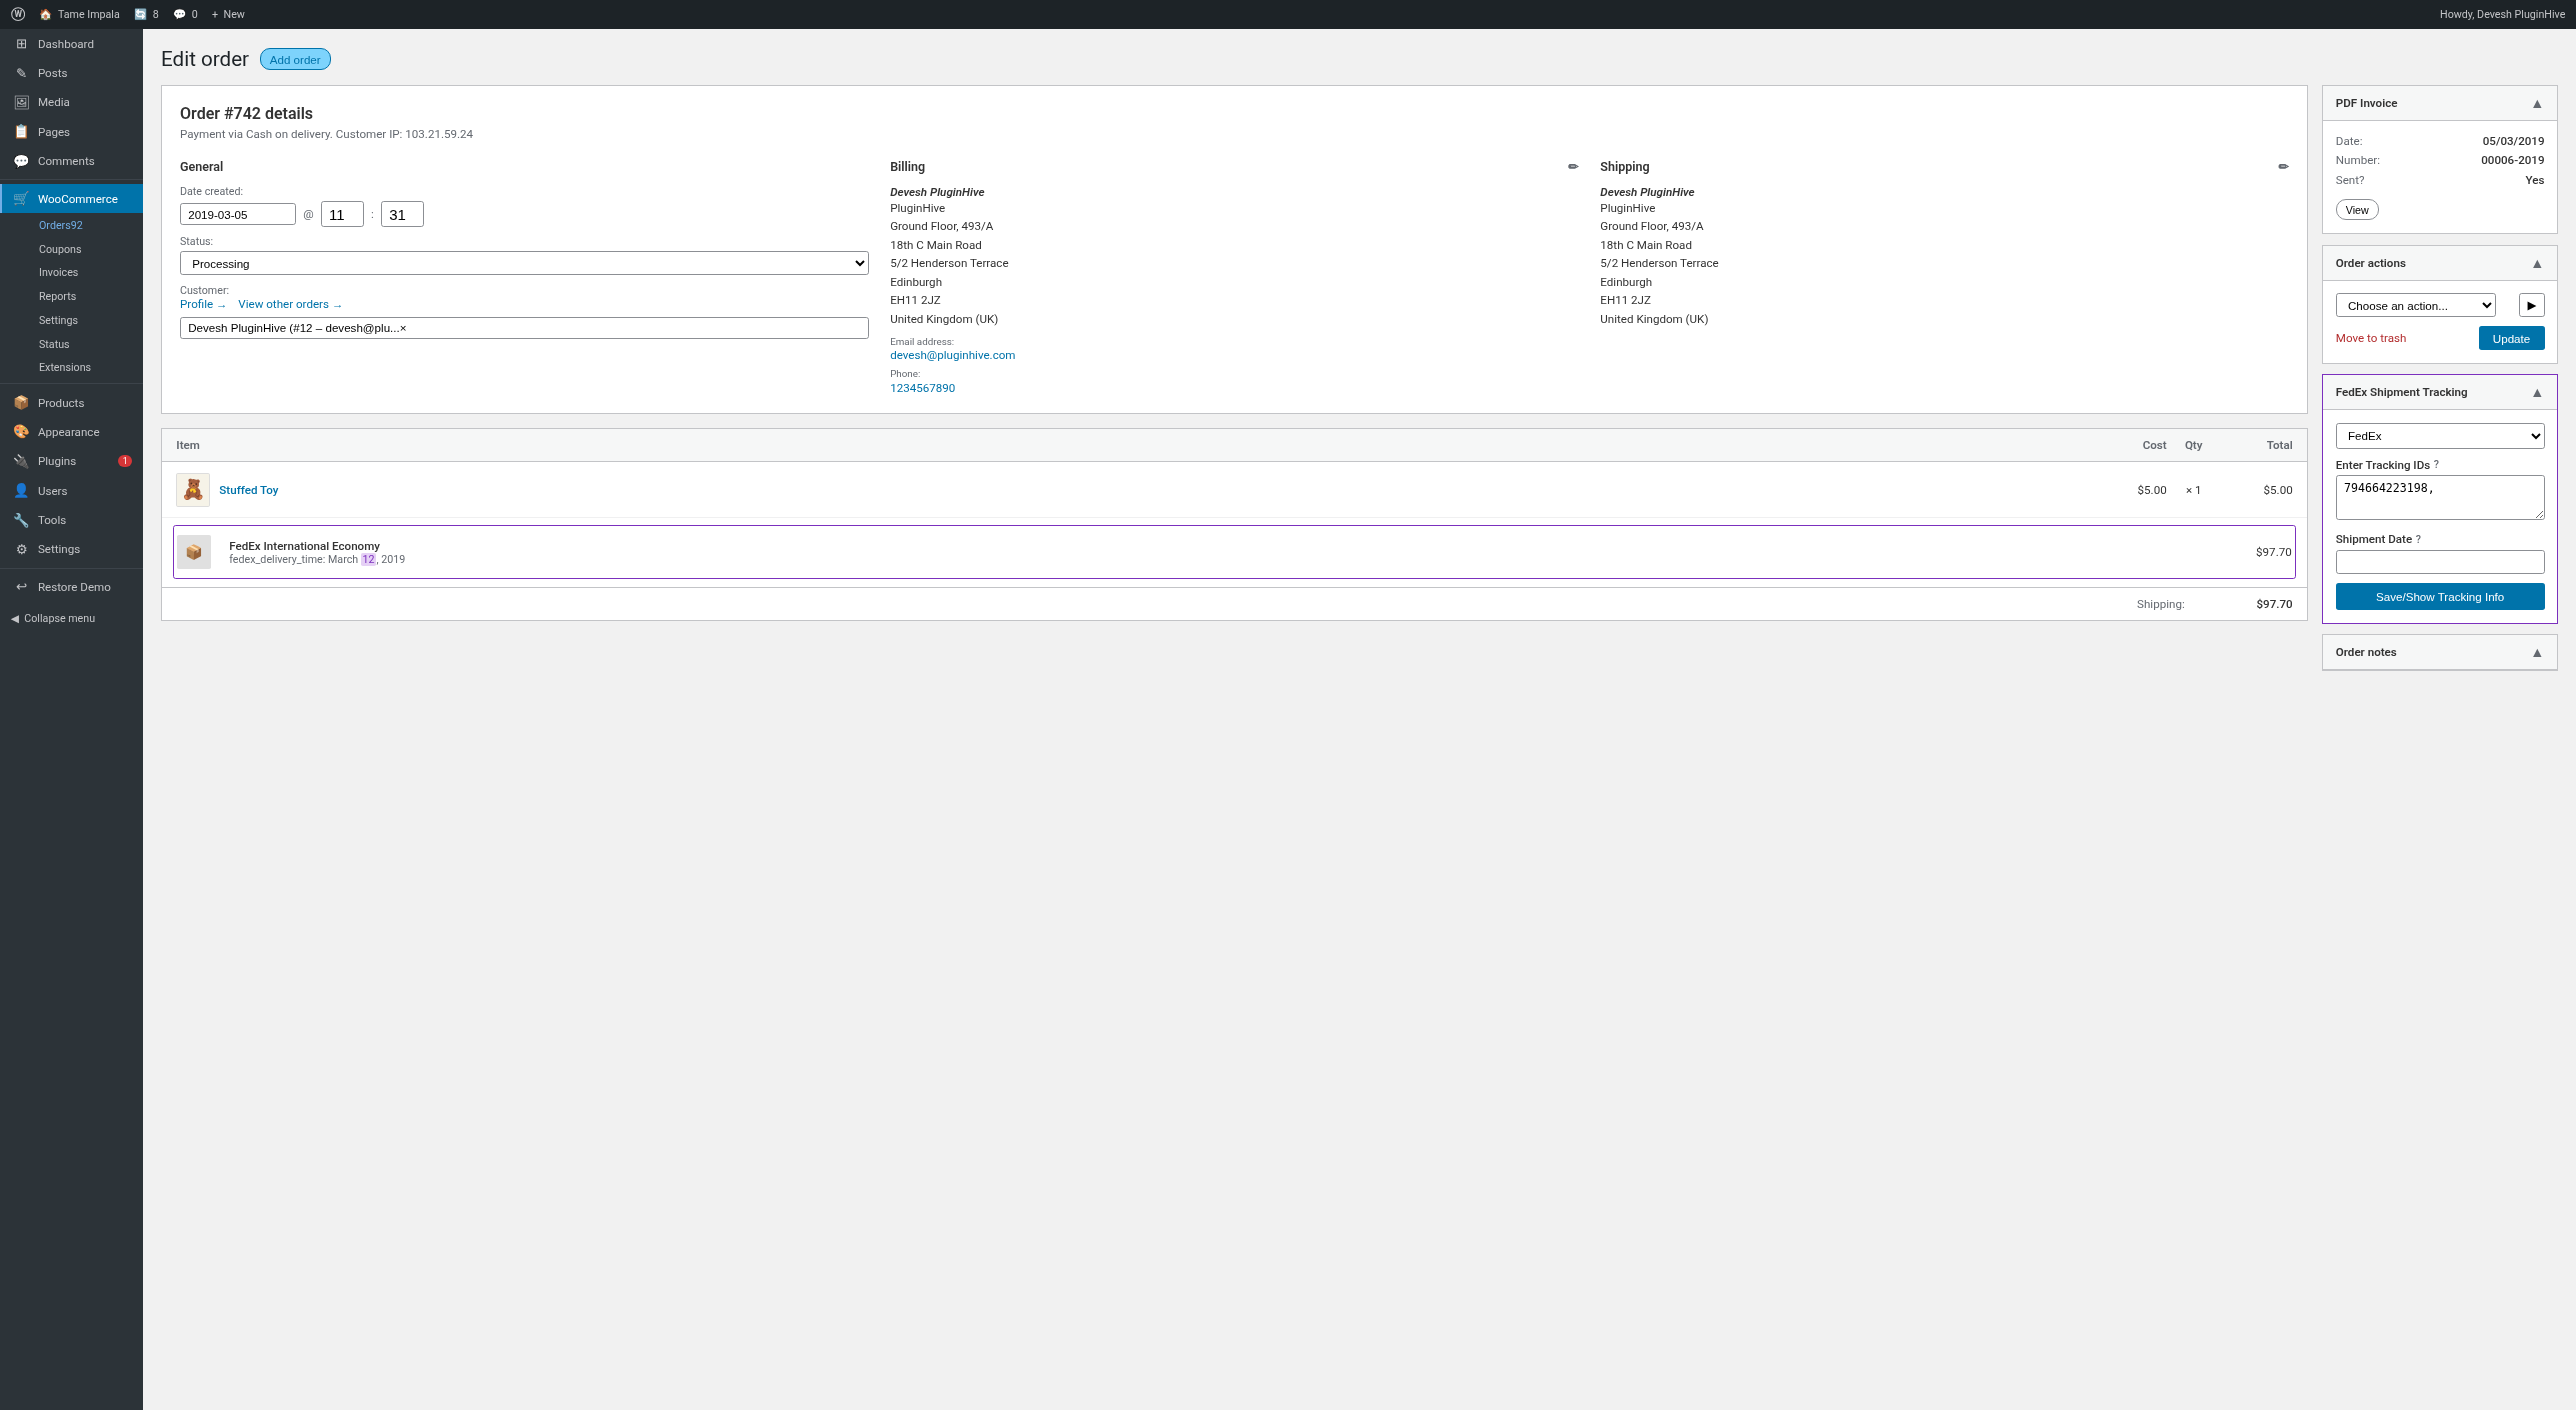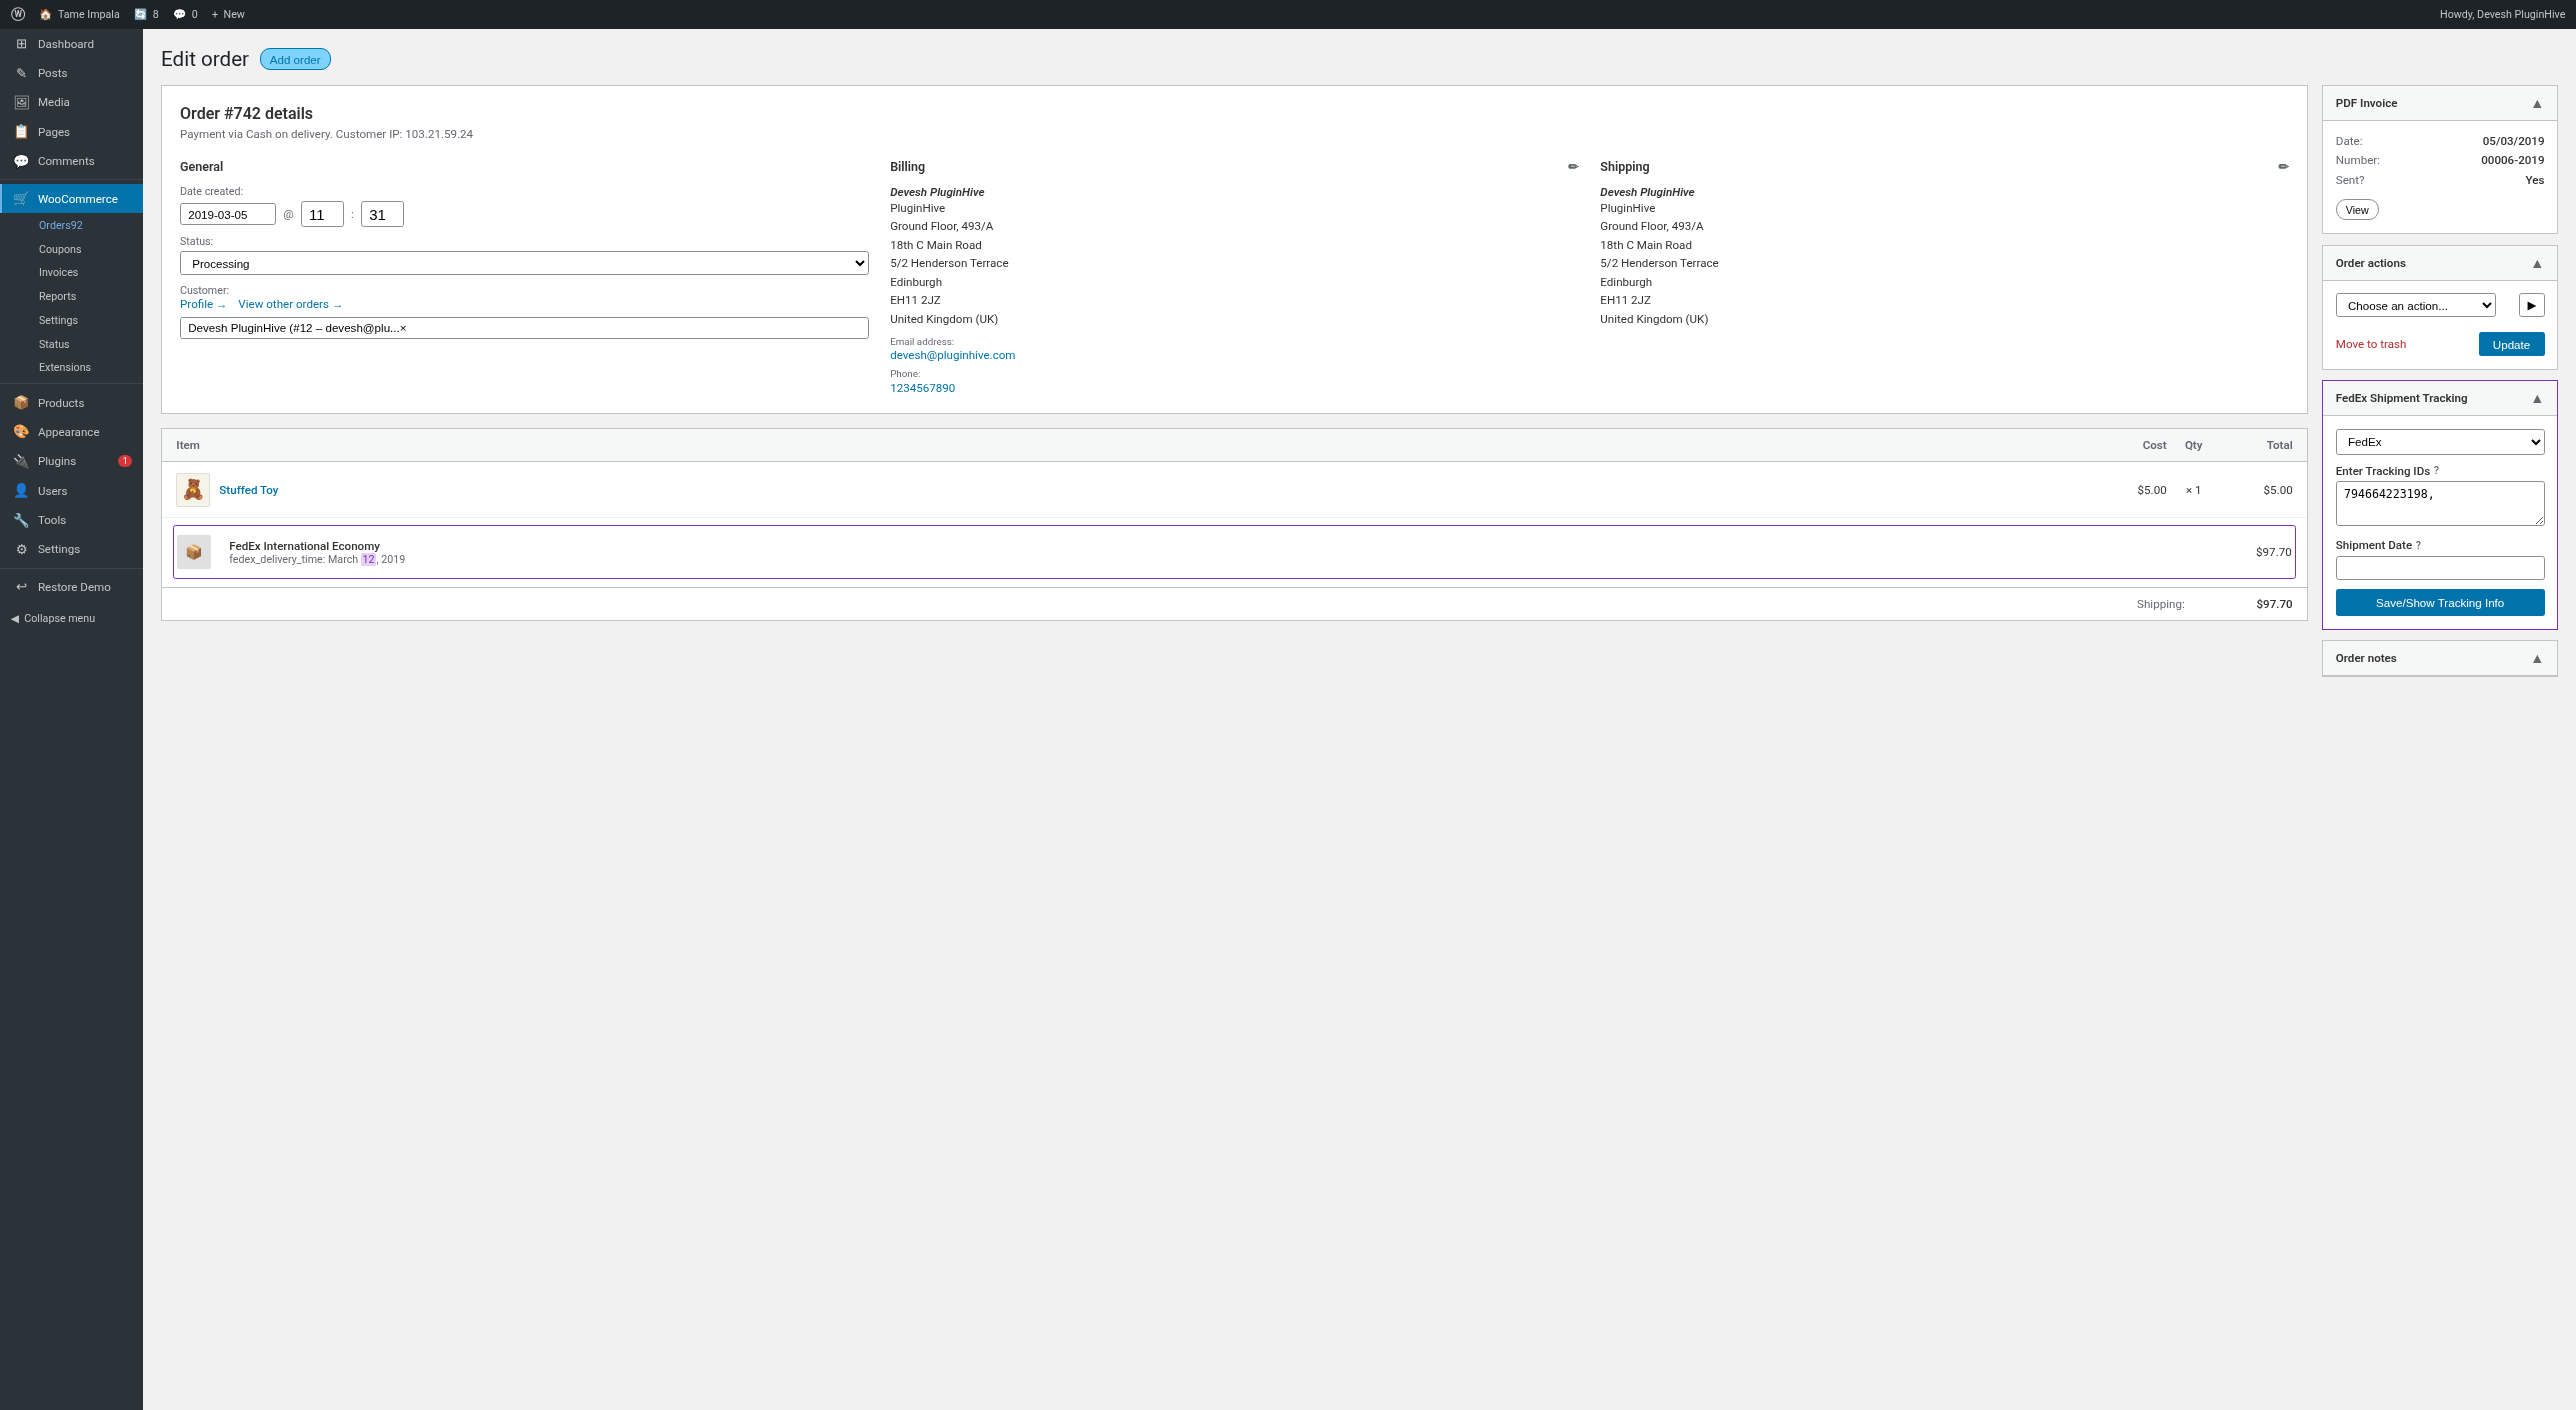--- a/index.html
+++ b/index.html
@@ -101,21 +101,21 @@
     .order-section-title { font-weight: 600; font-size: 12.5px; margin-bottom: 10.7px; display: flex; align-items: center; justify-content: space-between; }
     .edit-icon { color: #646970; cursor: pointer; font-size: 12.5px; }
 
     .field-label { color: #646970; font-size: 10.7px; margin-bottom: 3.6px; }
     .field-row { display: flex; align-items: center; gap: 7.2px; margin-bottom: 7.2px; }
     .date-input {
       border: 0.9px solid #8c8f94;
       padding: 3.6px 7.2px;
       border-radius: 2.7px;
       font-size: 11.6px;
-      width: 96px;
+      width: 116px;
     }
     .time-input {
       border: 0.9px solid #8c8f94;
       padding: 3.6px 7.2px;
       border-radius: 2.7px;
       font-size: 15px;
       width: 43px;
     }
     .status-select {
       border: 0.9px solid #8c8f94;
@@ -237,21 +237,21 @@
     .view-btn {
       background: #fff;
       border: 0.9px solid #8c8f94;
       padding: 3.6px 9px;
       border-radius: 10px;
       cursor: pointer;
       font-size: 10.7px;
       margin-top: 7.2px;
     }
 
-    .action-row { display: flex; gap: 23px; margin-bottom: 15px; }
+    .action-row { display: flex; gap: 23px; margin-bottom: 9px; }
     .action-select {
       flex: 1;
       border: 0.9px solid #8c8f94;
       padding: 3.6px 7.2px;
       border-radius: 2.7px;
       font-size: 11.6px;
       background: #fff;
     }
     .action-go-btn {
       background: #fff;

